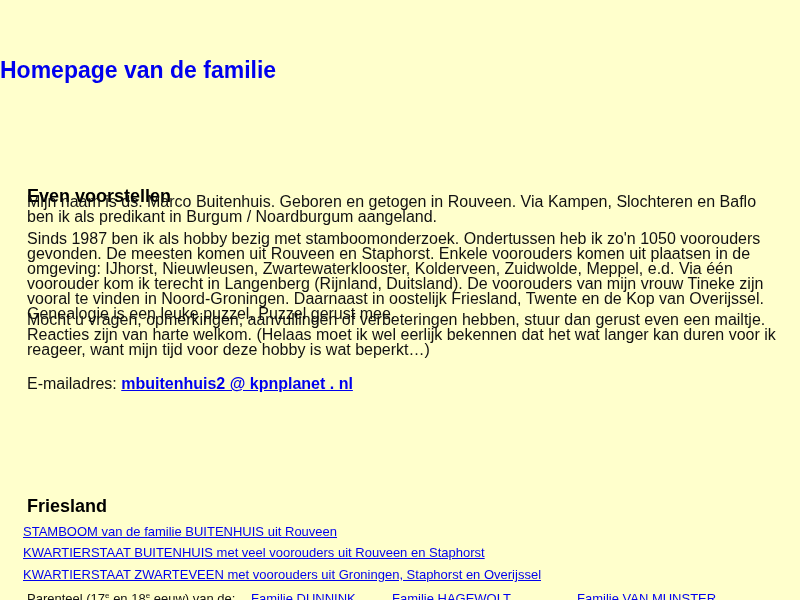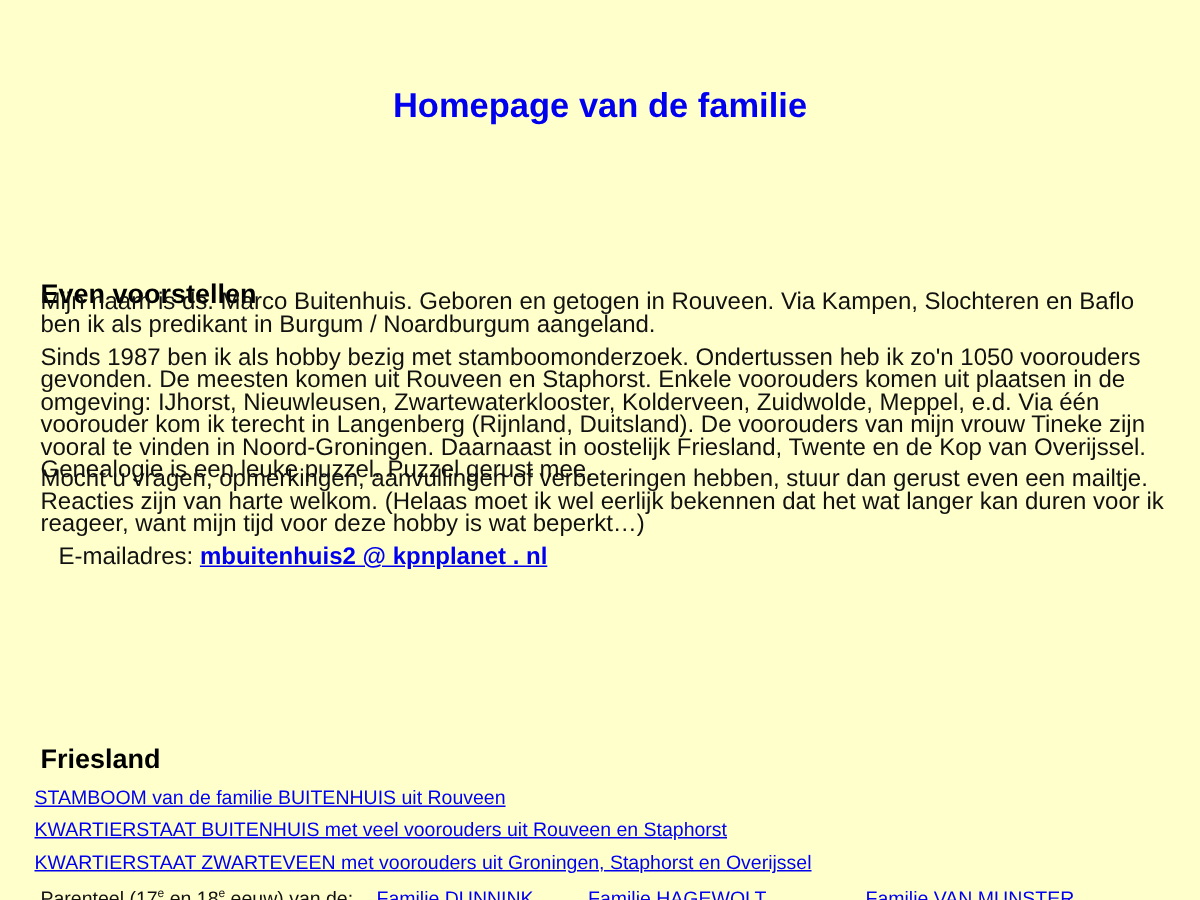--- a/index.html
+++ b/index.html
@@ -13,21 +13,21 @@
   body {
     font-family: "Liberation Sans", sans-serif;
     color: #111111;
     position: relative;
   }
   .title {
     position: absolute;
     top: 57px;
     left: 0;
     width: 800px;
-    text-align: center;
+    text-align: left;
     color: #0000EE;
     font-weight: bold;
     font-size: 23px;
     line-height: 27px;
   }
   .title div { display: block; }
   .section {
     position: absolute;
     left: 27px;
     width: 750px;
@@ -80,21 +80,21 @@
 
 <div class="section" style="top:194px;">
   <p>Mijn naam is ds. Marco Buitenhuis. Geboren en getogen in Rouveen. Via Kampen, Slochteren en Baflo ben ik als predikant in Burgum / Noardburgum aangeland.</p>
 </div>
 <div class="section" style="top:231px;">
   <p>Sinds 1987 ben ik als hobby bezig met stamboomonderzoek. Ondertussen heb ik zo'n 1050 voorouders gevonden. De meesten komen uit Rouveen en Staphorst. Enkele voorouders komen uit plaatsen in de omgeving: IJhorst, Nieuwleusen, Zwartewaterklooster, Kolderveen, Zuidwolde, Meppel, e.d. Via één voorouder kom ik terecht in Langenberg (Rijnland, Duitsland). De voorouders van mijn vrouw Tineke zijn vooral te vinden in Noord-Groningen. Daarnaast in oostelijk Friesland, Twente en de Kop van Overijssel. Genealogie is een leuke puzzel. Puzzel gerust mee.</p>
 </div>
 <div class="section" style="top:312px;">
   <p>Mocht u vragen, opmerkingen, aanvullingen of verbeteringen hebben, stuur dan gerust even een mailtje. Reacties zijn van harte welkom. (Helaas moet ik wel eerlijk bekennen dat het wat langer kan duren voor ik reageer, want mijn tijd voor deze hobby is wat beperkt…)</p>
 </div>
-<div class="section" style="top:364px;margin-left:12px;">
+<div class="section" style="top:376px;">
   <p>
     <span>E-mailadres: </span><a class="email-link" href="#">mbuitenhuis2 @ kpnplanet . nl</a>
   </p>
 </div>
 
 <div class="section" style="top:495px;">
   <h2>Friesland</h2>
 </div>
 
 <div class="link-line" style="top:524px;">

